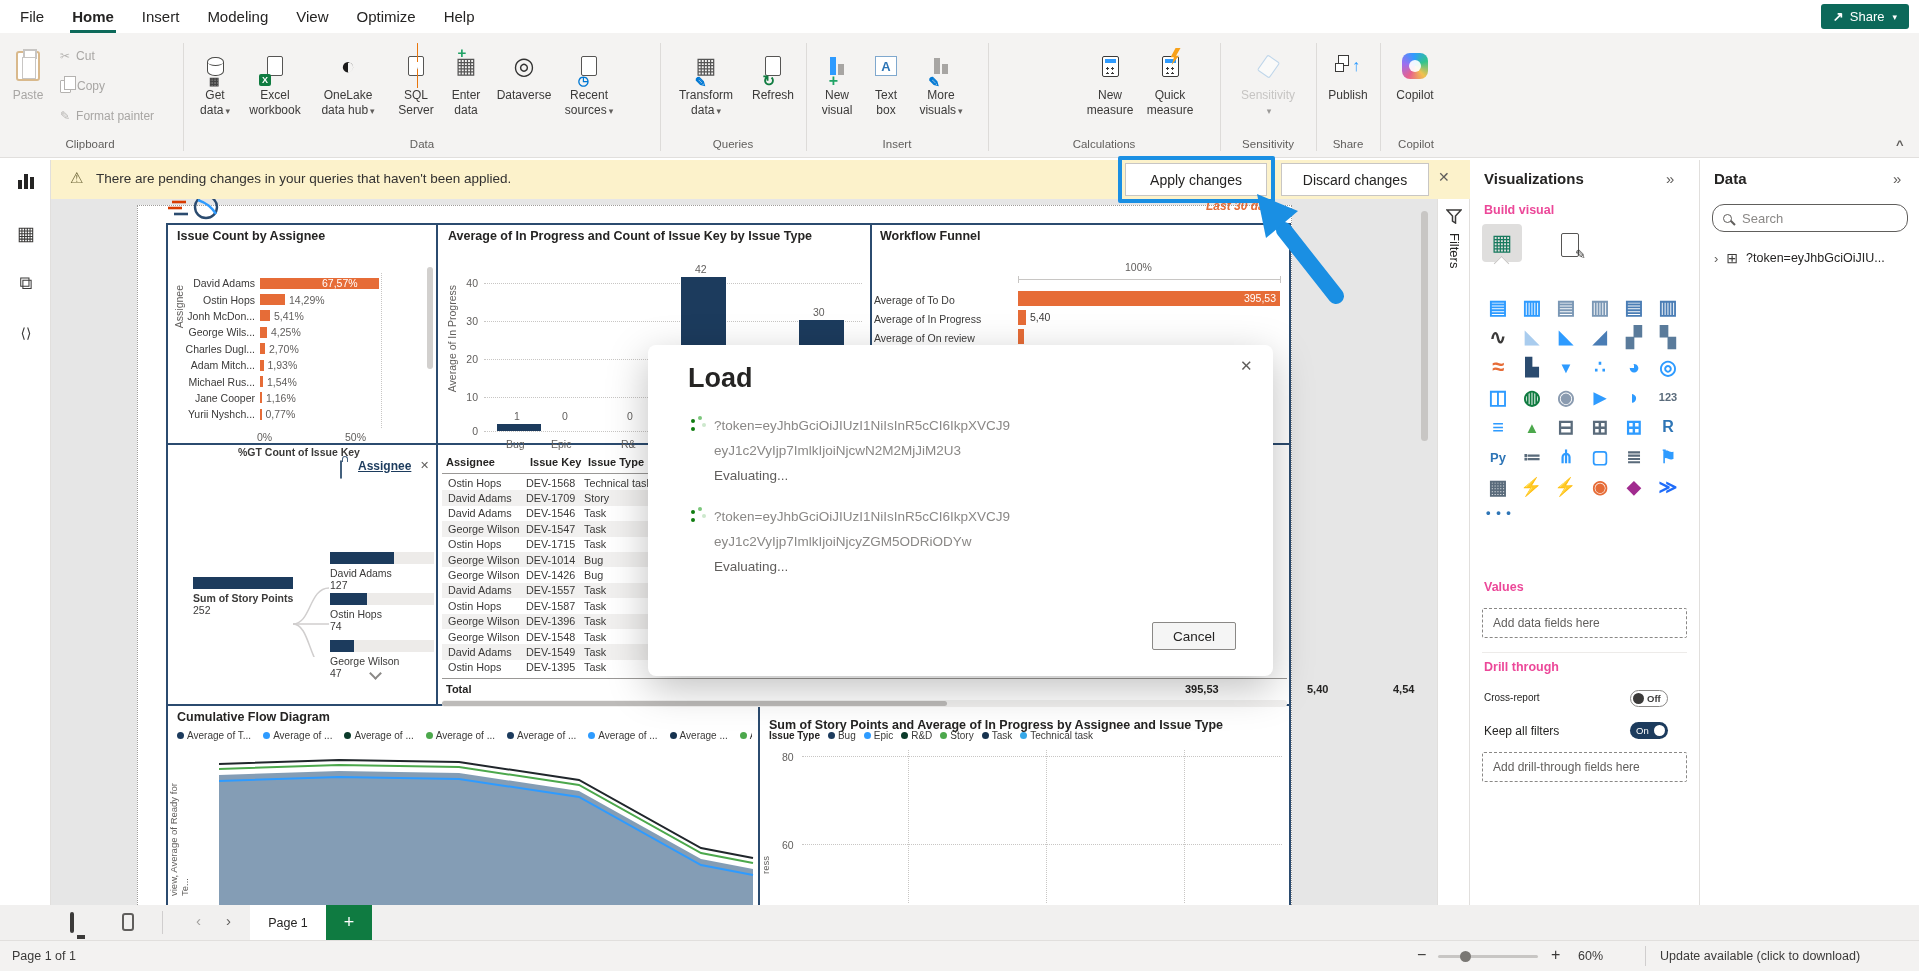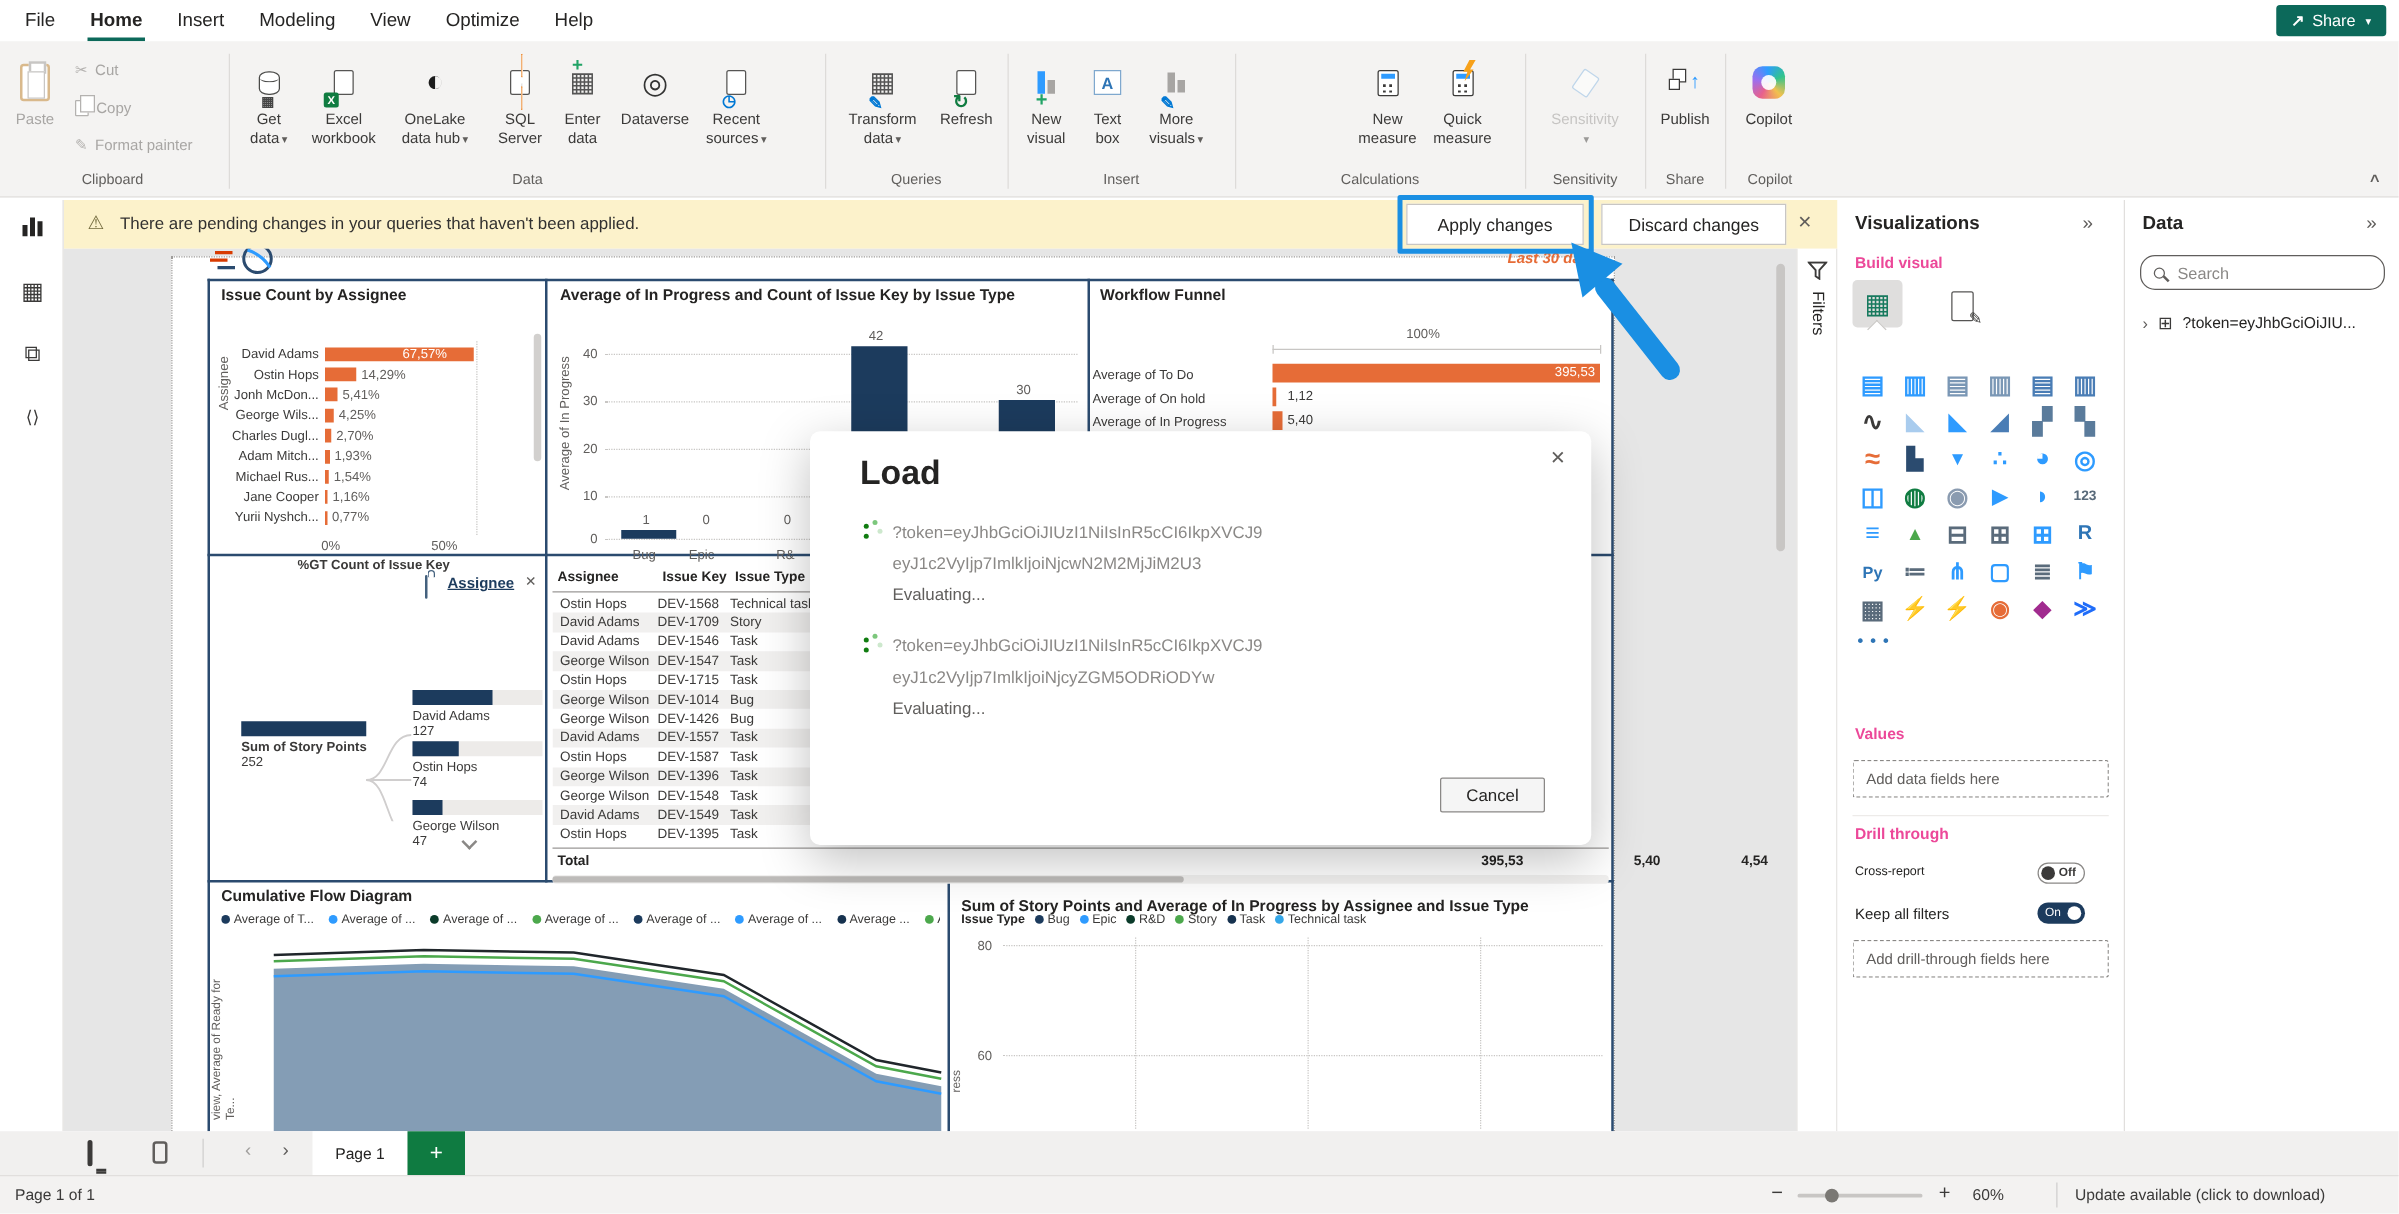--- a/index.html
+++ b/index.html
@@ -496,27 +496,20 @@
         <div class="ab" style="left:146px;top:51px;width:1px;height:7px;background:#C8C6C4"></div>
         <div class="ab" style="left:408px;top:51px;width:1px;height:7px;background:#C8C6C4"></div>
         <span class="tick" style="left:253px;top:36px">100%</span>
         <div class="ab" style="left:2px;top:62px">
 
         <div class="frow inbar">
             <span class="flbl">Average of To Do</span>
             <span class="ftrack">
                 <span class="fbar" style="width: 262px;"></span>
               <span class="fval">395,53</span>
-              </span>
-          </div>
-            <div class="frow out">
-            <span class="flbl">Average of On hold</span>
-            <span class="ftrack">
-                <span class="fbar" style="width: 3px;"></span>
-              <span class="fval">1,12</span>
               </span>
           </div>
             <div class="frow out">
             <span class="flbl">Average of In Progress</span>
             <span class="ftrack">
                 <span class="fbar" style="width: 8px;"></span>
               <span class="fval">5,40</span>
               </span>
           </div>
             <div class="frow out">

